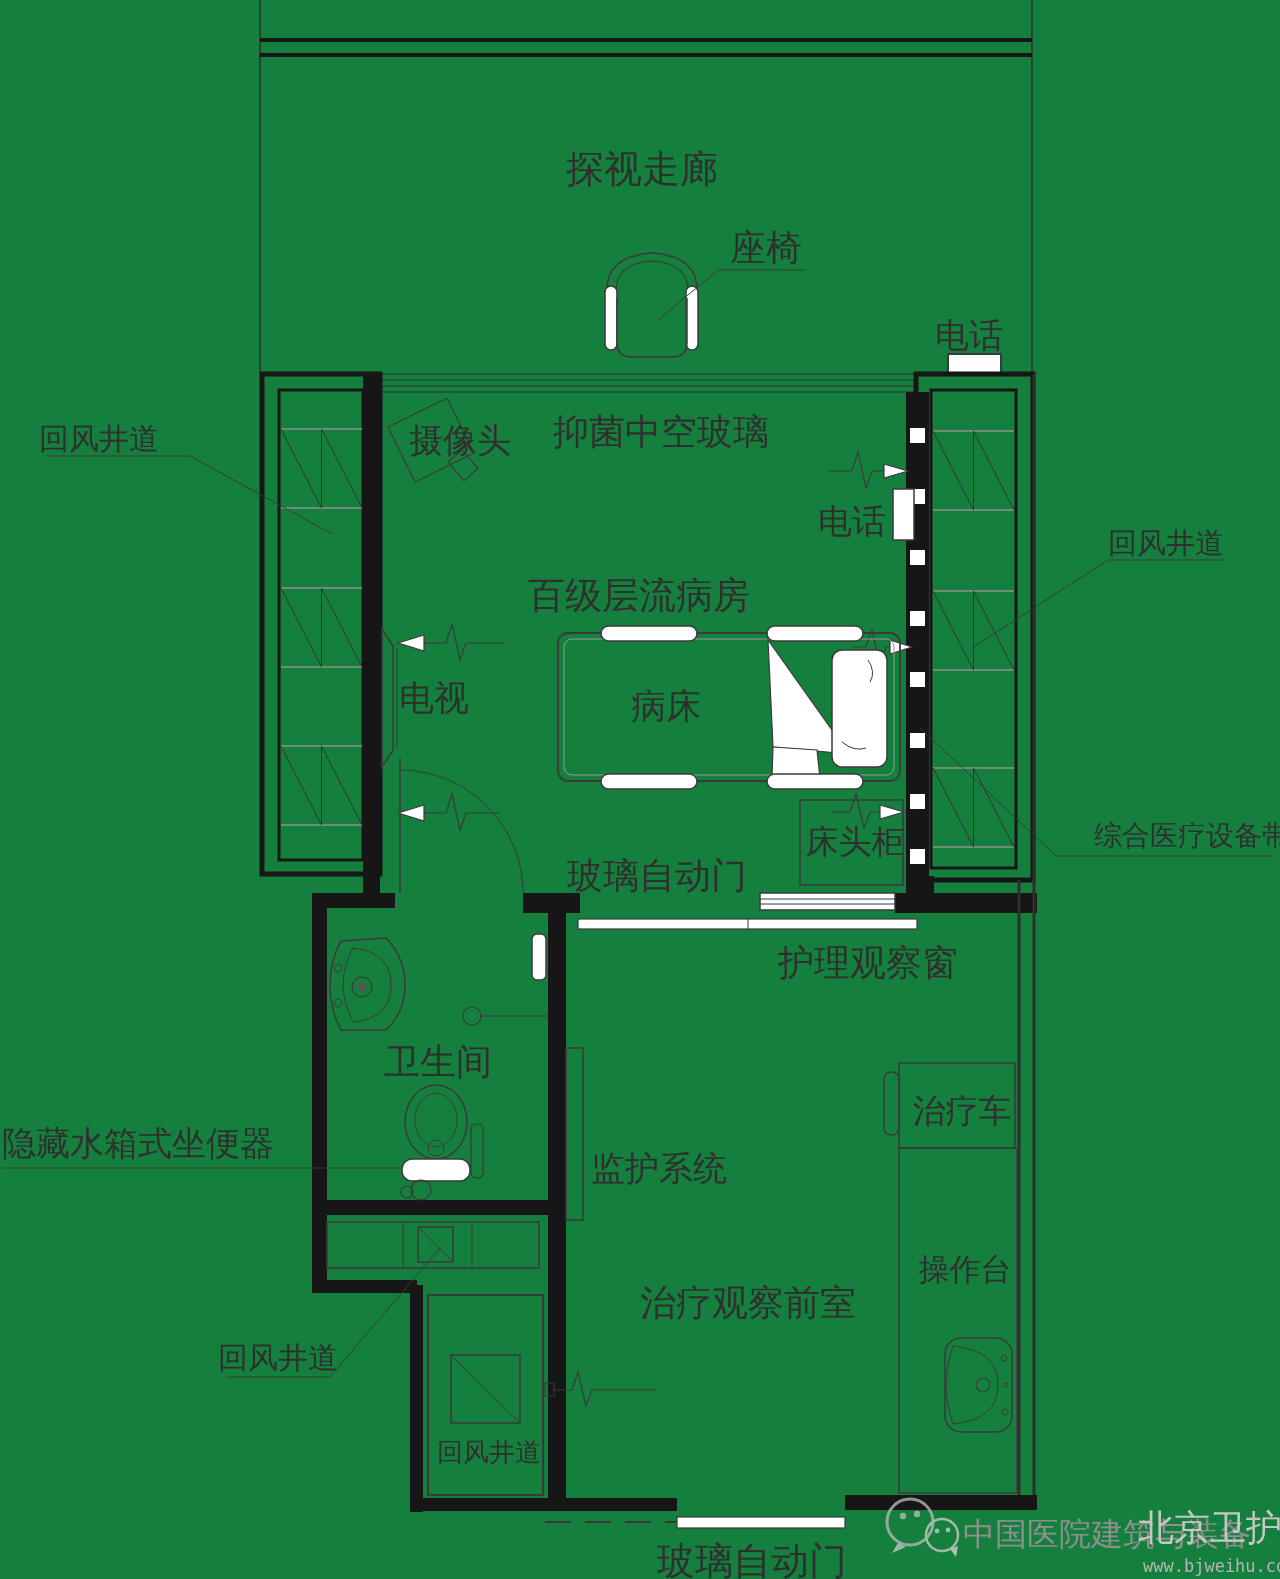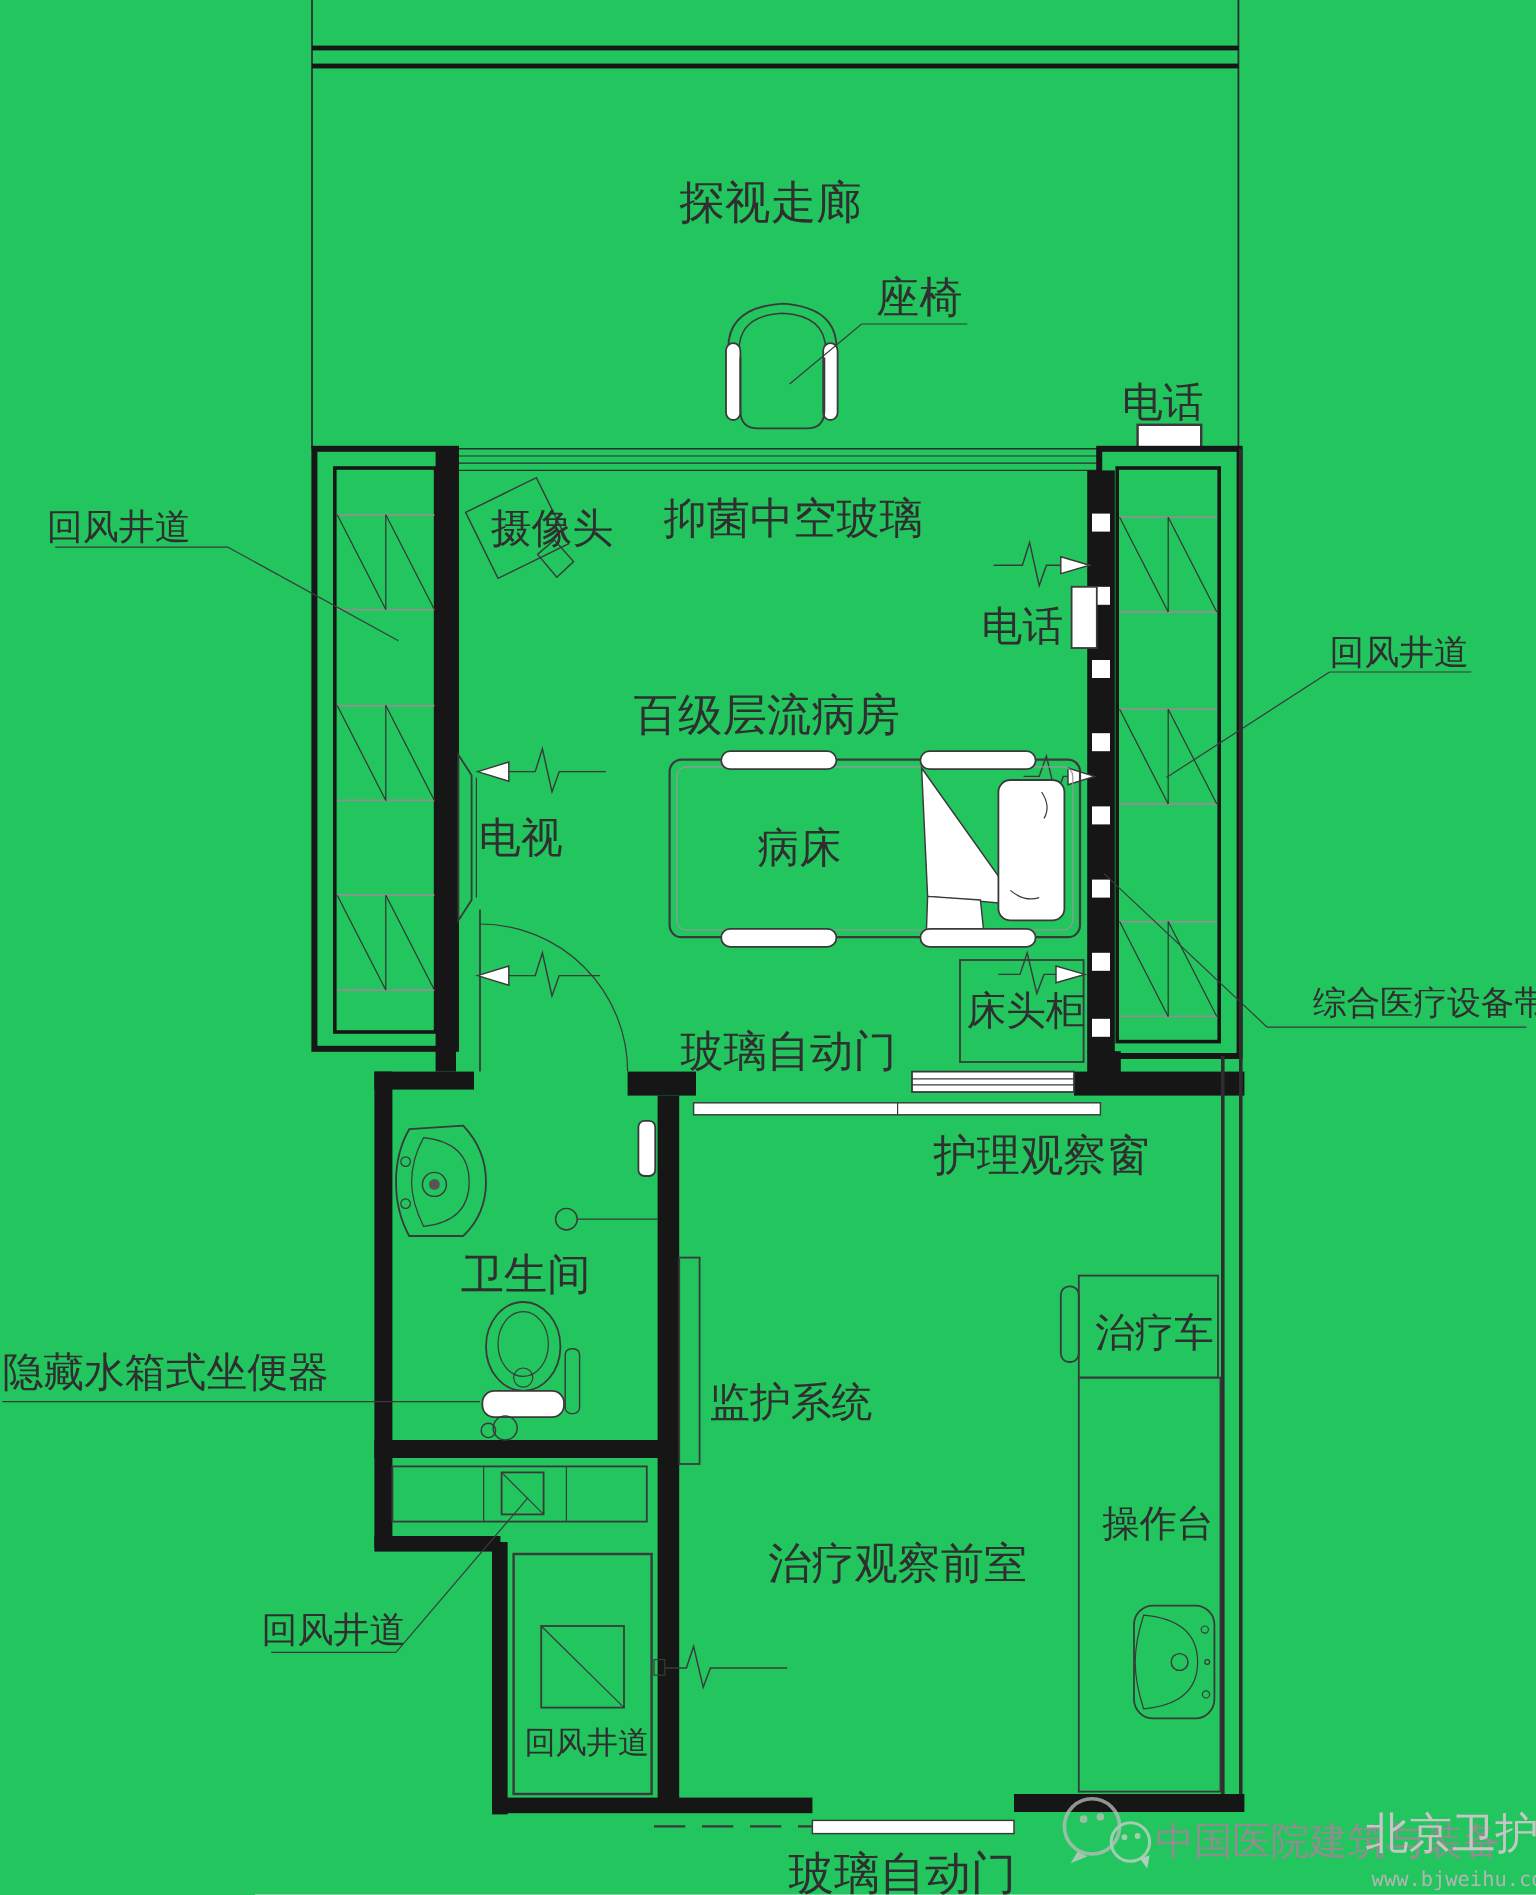--- a/index.html
+++ b/index.html
@@ -1,16 +1,16 @@
 <!DOCTYPE html>
 <html><head>
 <meta charset="utf-8">
 <style>
   html,body{margin:0;padding:0;background:#ffffff;}
-  .stage{position:relative;width:1280px;height:1579px;background:#22c55e;overflow:hidden;}
+  .stage{position:relative;width:1280px;height:1579px;background:#15803d;overflow:hidden;}
   svg{display:block;}
   text{font-family:"DejaVu Serif", serif;fill:#2b2b2b;}
   .lbl{fill:#2f2f2f;}
   .wm-dark{fill:#8f8f8f;}
   .wm-light{fill:#c6c6c6;}
   .wm-url{fill:#b5b5b5;font-family:"DejaVu Sans Mono", monospace;}
   .wall{fill:#161616;}
   .thin{stroke:#2e2e2e;fill:none;}
   .fix{stroke:#3a3a3a;fill:none;}
   .fixw{stroke:#3a3a3a;fill:#ffffff;}

